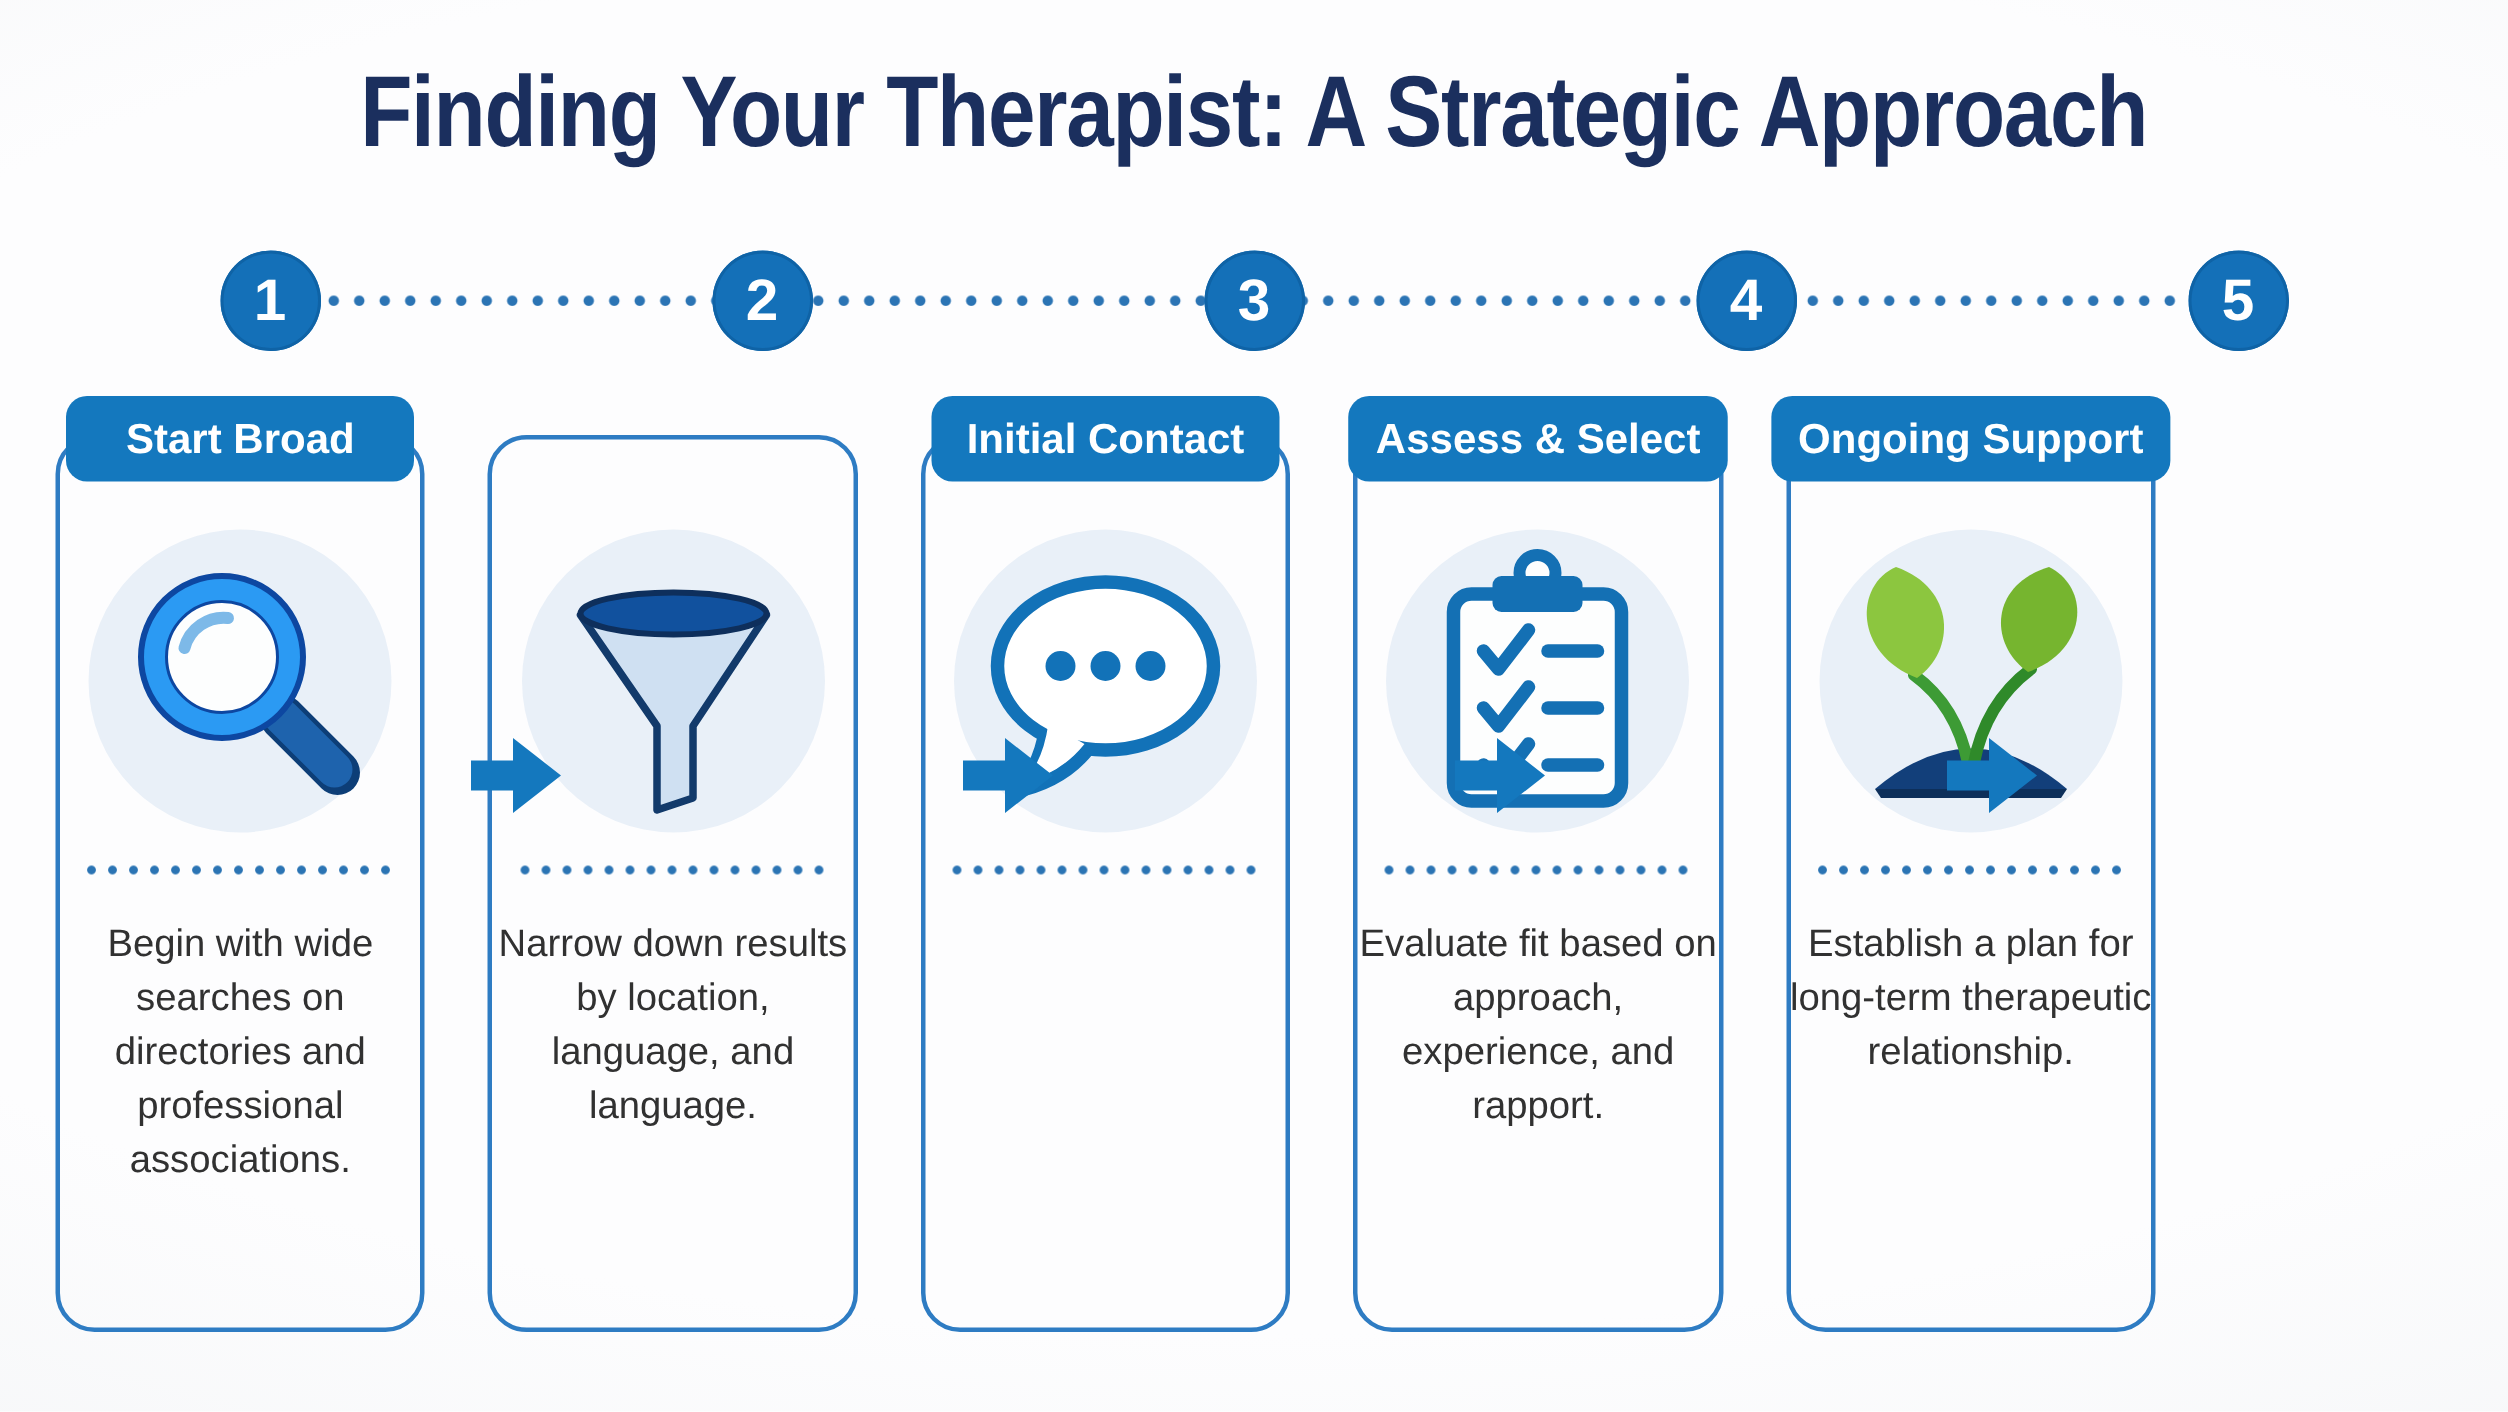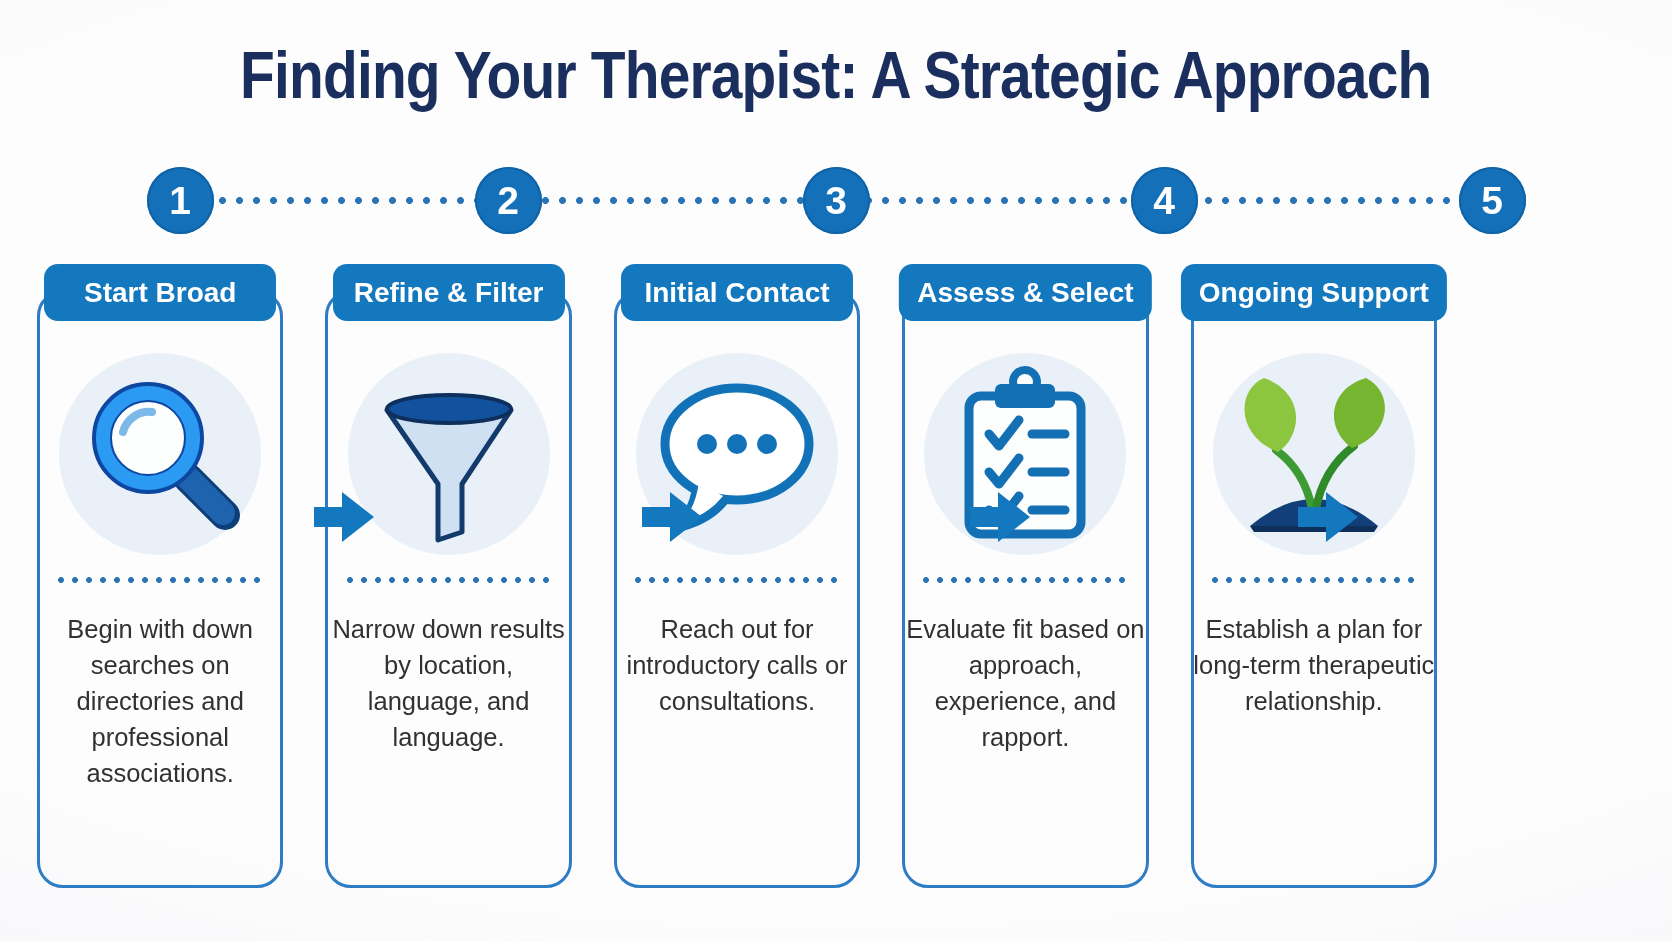--- a/index.html
+++ b/index.html
@@ -117,25 +117,24 @@
       <div class="icon-circle">
         <svg width="200" height="200" viewBox="0 0 200 200">
           <line x1="128" y1="124" x2="165" y2="161" stroke="#0d3e77" stroke-width="30" stroke-linecap="round"></line>
           <line x1="128" y1="124" x2="163" y2="159" stroke="#1e63ad" stroke-width="24" stroke-linecap="round"></line>
           <circle cx="88" cy="84" r="54" fill="#2b9af3" stroke="#0d47a1" stroke-width="4"></circle>
           <circle cx="88" cy="84" r="37" fill="#fdfefe" stroke="#0d47a1" stroke-width="2"></circle>
           <path d="M 63 78 A 27 27 0 0 1 92 58" fill="none" stroke="#7db9e8" stroke-width="8" stroke-linecap="round"></path>
         </svg>
       </div>
       <div class="dotted-divider"></div>
-      <p class="card-desc">Begin with down searches on directories and professional associations.</p>
-    </div>
-
-    <div class="card">
-      <div class="card-header">Refine &amp; Filter</div>
+      <p class="card-desc">Begin with wide searches on directories and professional associations.</p>
+    </div>
+
+    <div class="card">
       <div class="icon-circle">
         <svg width="200" height="200" viewBox="0 0 200 200">
           <path d="M 38 56 L 162 56 L 113 130 L 113 178 L 89 186 L 89 130 Z" fill="#cfe0f2" stroke="#123a6b" stroke-width="5" stroke-linejoin="round"></path>
           <ellipse cx="100" cy="55" rx="62" ry="14" fill="#11519e" stroke="#0e2f5c" stroke-width="4"></ellipse>
         </svg>
       </div>
       <div class="dotted-divider"></div>
       <p class="card-desc">Narrow down results by location, language, and language.</p>
     </div>
 
@@ -145,21 +144,20 @@
           <path d="M 60 132 Q 56 160 38 174 Q 70 168 88 146 Z" fill="#ffffff" stroke="#1272b8" stroke-width="9" stroke-linejoin="round"></path>
           <ellipse cx="100" cy="90" rx="72" ry="56" fill="#ffffff" stroke="#1272b8" stroke-width="9"></ellipse>
           <path d="M 62 128 Q 58 156 44 168 Q 70 162 86 142 Z" fill="#ffffff"></path>
           <circle cx="70" cy="90" r="10" fill="#1272b8"></circle>
           <circle cx="100" cy="90" r="10" fill="#1272b8"></circle>
           <circle cx="130" cy="90" r="10" fill="#1272b8"></circle>
         </svg>
       </div>
       <div class="card-header">Initial Contact</div>
       <div class="dotted-divider"></div>
-      <p class="card-desc">Reach out for introductory calls or consultations.</p>
     </div>
 
     <div class="card">
       <div class="card-header">Assess &amp; Select</div>
       <div class="icon-circle">
         <svg width="200" height="200" viewBox="0 0 200 200">
           <rect x="44" y="42" width="112" height="138" rx="12" fill="#fdfefe" stroke="#1470b4" stroke-width="9"></rect>
           <circle cx="100" cy="28" r="12" fill="#fdfefe" stroke="#1470b4" stroke-width="8"></circle>
           <rect x="70" y="30" width="60" height="24" rx="6" fill="#1470b4"></rect>
           <path d="M 64 80 L 74 92 L 94 66" fill="none" stroke="#1470b4" stroke-width="9" stroke-linecap="round" stroke-linejoin="round"></path>

